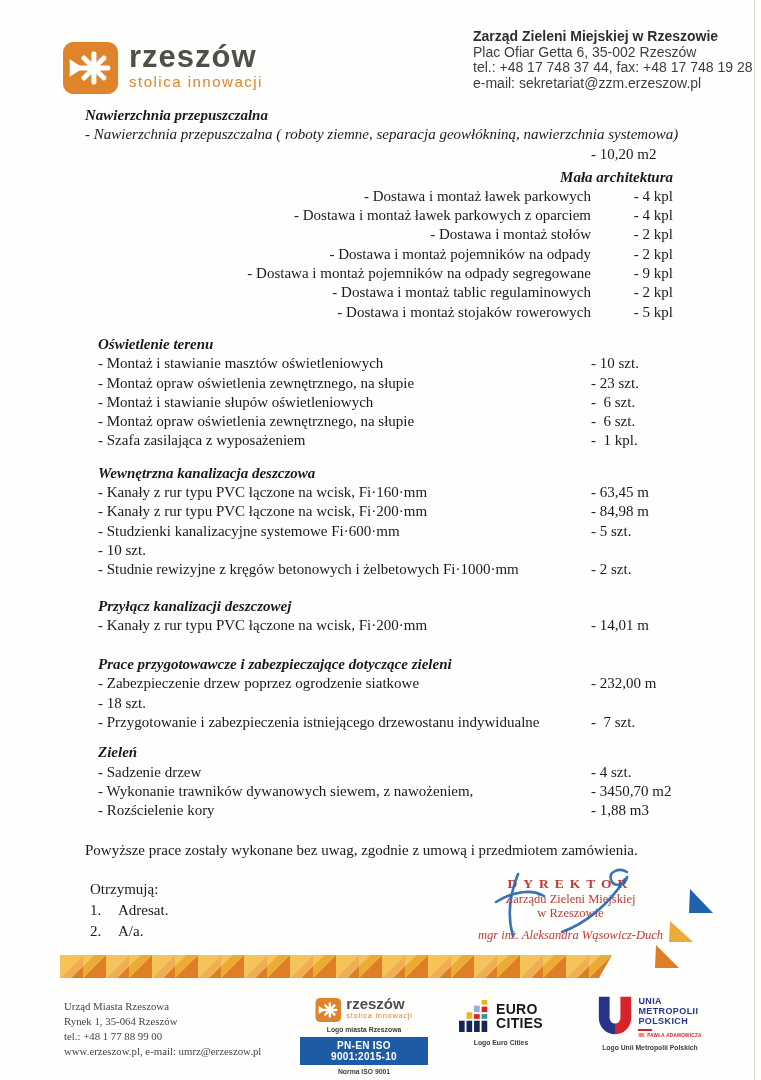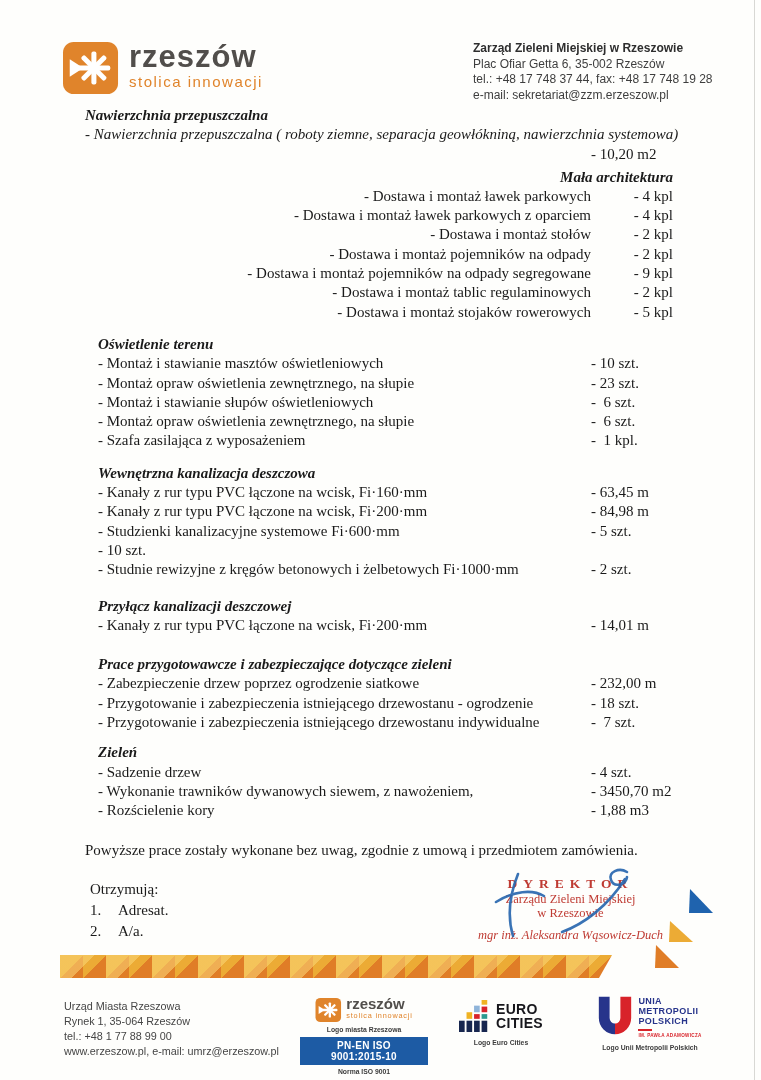--- a/index.html
+++ b/index.html
@@ -6,22 +6,22 @@
   .page{position:relative;width:761px;height:1080px;background:#fefefc;overflow:hidden;
         font-family:"Liberation Serif", serif;color:#1a1a1a;}
   .scan-edge{position:absolute;top:0;bottom:0;width:1px;background:#d8d8d4;}
 
   
   .brand{position:absolute;left:62px;top:40px;display:flex;align-items:flex-start;}
   .brand-mark{width:58px;height:56px;flex:0 0 auto;}
   .brand-text{margin-left:9px;padding-top:2px;font-family:"Liberation Sans",sans-serif;}
   .brand-name{font-size:31px;font-weight:bold;line-height:30px;color:#514e4b;letter-spacing:1px;}
   .brand-tagline{font-size:15px;color:var(--orange);letter-spacing:1.5px;margin-top:1px;}
-  .contact{position:absolute;left:473px;top:41px;font-family:"Liberation Sans",sans-serif;
-           font-size:12px;line-height:15.5px;color:#3e3e3e;}
+  .contact{position:absolute;left:473px;top:29px;font-family:"Liberation Sans",sans-serif;
+           font-size:14px;line-height:15.5px;color:#3e3e3e;}
   .contact-line.bold{font-weight:bold;color:#2e2e2e;}
 
   
   .content{position:absolute;left:85px;top:106px;width:588px;font-size:15px;}
   .section-title{margin:0;font-size:15px;font-weight:bold;font-style:italic;line-height:19.3px;}
   .item-row{display:flex;line-height:19.3px;white-space:nowrap;}
   .item-desc{flex:1 1 auto;overflow:visible;}
   .item-qty{flex:0 0 82px;white-space:pre;}
   .qty-line{line-height:18px;padding-left:506px;white-space:pre;}
   .section.indented .section-title,.section.indented .item-row{padding-left:13px;}
@@ -50,21 +50,21 @@
   
   .band{position:absolute;left:60px;top:955px;width:552px;height:23px;
         background-image:
           linear-gradient(135deg, rgba(252,216,120,.55) 50%, rgba(0,0,0,0) 50%),
           linear-gradient(135deg, var(--band-amber) 50%, var(--band-orange) 50%);
         background-size:46px 23px, 23px 23px;
         clip-path:polygon(0 0,100% 0,calc(100% - 13px) 100%,0 100%);}
   .tri{position:absolute;}
 
   
-  .footer-office{position:absolute;left:64px;top:999px;font-family:Liberation Sans, sans-serif;
+  .footer-office{position:absolute;left:64px;top:999px;font-family:Liberation Serif, serif;
                  font-size:10.8px;line-height:15px;color:#454545;}
   .caption{font-family:"Liberation Sans",sans-serif;font-size:6.8px;font-weight:bold;color:#3c3c3c;}
   .footer-city{position:absolute;left:300px;top:997px;width:128px;text-align:center;}
   .fc-row{display:flex;align-items:flex-start;justify-content:center;}
   .fc-mark{width:27px;height:26px;flex:0 0 auto;}
   .fc-text{margin-left:4px;text-align:left;font-family:"Liberation Sans",sans-serif;}
   .fc-name{font-size:15px;font-weight:bold;line-height:14px;color:#514e4b;}
   .fc-tagline{font-size:7.3px;color:var(--orange);letter-spacing:.8px;}
   .footer-city .caption{margin-top:3px;}
   .iso-badge{display:inline-block;margin-top:4px;background:var(--iso-blue);color:#fff;
@@ -207,21 +207,20 @@
             <span class="item-qty">- 14,01 m</span>
           </div>
         </section>
         <section class="section indented">
           <h3 class="section-title">Prace przygotowawcze i zabezpieczające dotyczące zieleni</h3>
           <div class="item-row">
             <span class="item-desc">- Zabezpieczenie drzew poprzez ogrodzenie siatkowe</span>
             <span class="item-qty">- 232,00 m</span>
           </div>
           <div class="item-row">
-            <span class="item-desc">- Przygotowanie i zabezpieczenia istniejącego drzewostanu - ogrodzenie</span>
             <span class="item-qty">- 18 szt.</span>
           </div>
           <div class="item-row">
             <span class="item-desc">- Przygotowanie i zabezpieczenia istniejącego drzewostanu indywidualne</span>
             <span class="item-qty">-  7 szt.</span>
           </div>
         </section>
         <section class="section indented">
           <h3 class="section-title">Zieleń</h3>
           <div class="item-row">

